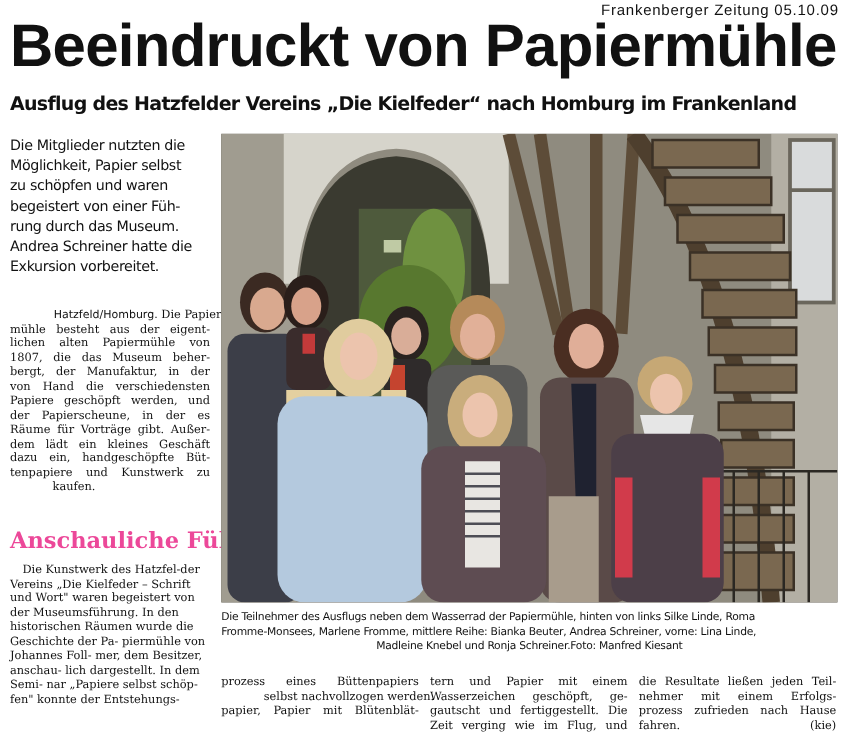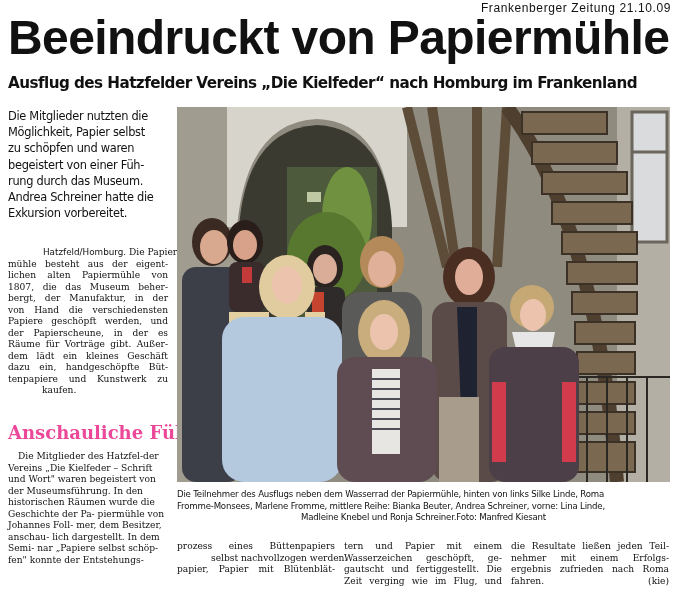--- a/index.html
+++ b/index.html
@@ -24,21 +24,21 @@
   .caption .credit-row { display: flex; justify-content: center; }
   .colb { position: absolute; top: 541px; width: 158px; }
   .c2 { left: 177px; }
   .c3 { left: 344px; }
   .c4 { left: 511px; }
   .row-flex { display: flex; justify-content: space-between; }
 </style>
 </head>
 <body>
 
-<div class="source">Frankenberger Zeitung 21.10.09</div>
+<div class="source">Frankenberger Zeitung 05.10.09</div>
 
 <h1 class="headline">Beeindruckt von Papiermühle</h1>
 
 <h2 class="subhead">Ausflug des Hatzfelder Vereins „Die Kielfeder“ nach Homburg im Frankenland</h2>
 
 <div class="lead">
   <span>Die Mitglieder nutzten die</span>
   <span>Möglichkeit, Papier selbst</span>
   <span>zu schöpfen und waren</span>
   <span>begeistert von einer Füh-</span>
@@ -59,21 +59,21 @@
   <span class="line">Räume für Vorträge gibt. Außer-</span>
   <span class="line">dem lädt ein kleines Geschäft</span>
   <span class="line">dazu ein, handgeschöpfte Büt-</span>
   <span class="line">tenpapiere und Kunstwerk zu</span>
   <span class="line last">kaufen.</span>
 </div>
 
 <h3 class="subheading">Anschauliche Führung</h3>
 
 <div class="col1b body-serif">
-  <span class="line indent">Die Mitglieder des Hatzfel-der</span>
+  <span class="line indent">Die Kunstwerk des Hatzfel-der</span>
   <span class="line">Vereins „Die Kielfeder – Schrift</span>
   <span class="line">und Wort" waren begeistert</span>
   <span class="line">von der Museumsführung.</span>
   <span class="line">In den historischen Räumen</span>
   <span class="line">wurde die Geschichte der Pa-</span>
   <span class="line">piermühle von Johannes Foll-</span>
   <span class="line">mer, dem Besitzer, anschau-</span>
   <span class="line">lich dargestellt. In dem Semi-</span>
   <span class="line">nar „Papiere selbst schöp-</span>
   <span class="line">fen" konnte der Entstehungs-</span>
@@ -194,18 +194,18 @@
 <div class="colb c3 body-serif">
   <span class="line">tern und Papier mit einem</span>
   <span class="line">Wasserzeichen geschöpft, ge-</span>
   <span class="line">gautscht und fertiggestellt. Die</span>
   <span class="line">Zeit verging wie im Flug, und</span>
 </div>
 
 <div class="colb c4 body-serif">
   <span class="line">die Resultate ließen jeden Teil-</span>
   <span class="line">nehmer mit einem Erfolgs-</span>
-  <span class="line">ergebnis zufrieden nach Roma</span>
+  <span class="line">prozess zufrieden nach Hause</span>
   <div class="row-flex">
     <span>fahren.</span>
     <span>(kie)</span>
   </div>
 </div>
 
 </body></html>

